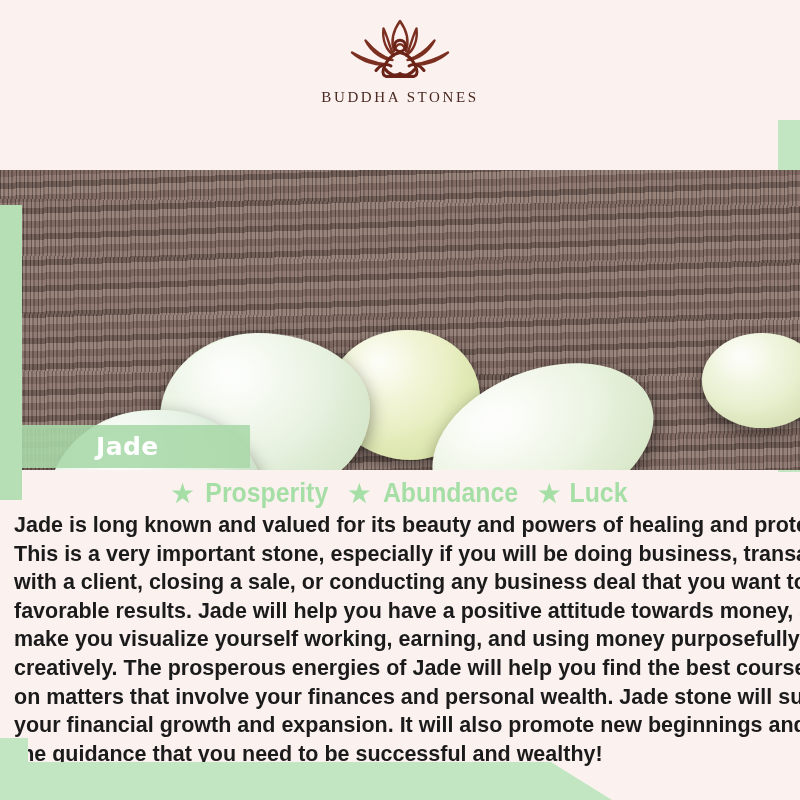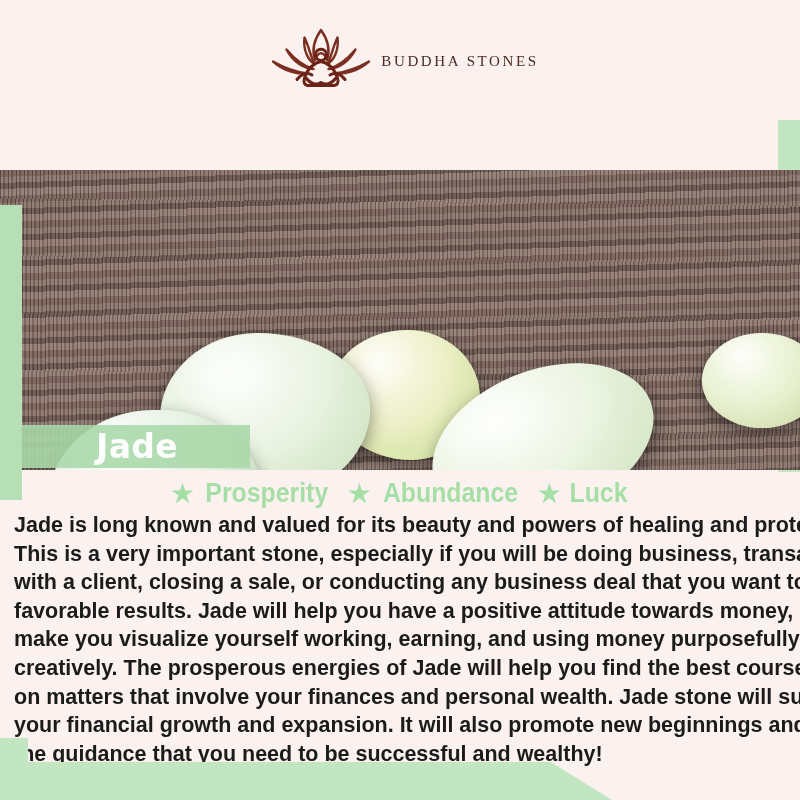--- a/index.html
+++ b/index.html
@@ -64,21 +64,21 @@
   }
 
   
   .header {
     position: absolute;
     top: 0; left: 0;
     width: 800px;
     height: 120px;
     background: #fbf1ef;
     display: flex;
-    flex-direction: row;
+    flex-direction: column;
     align-items: center;
     justify-content: center;
   }
   .logo-mark { width: 120px; height: 72px; display: block; }
   .logo-word {
     font-family: "Liberation Serif", serif;
     font-size: 15px;
     letter-spacing: 2.6px;
     color: #4a2a22;
     margin-top: 2px;
@@ -190,21 +190,21 @@
     top: 425px;
     width: 228px;
     height: 43px;
     background: rgba(168, 216, 168, 0.88);
     display: flex;
     align-items: center;
   }
   .jade-label {
     font-family: "DejaVu Sans", sans-serif;
     font-weight: bold;
-    font-size: 33px;
+    font-size: 25px;
     color: #ffffff;
     margin-left: 74px;
     letter-spacing: 0.4px;
   }
 
   
   .benefits {
     position: absolute;
     top: 478px;
     left: 0;

